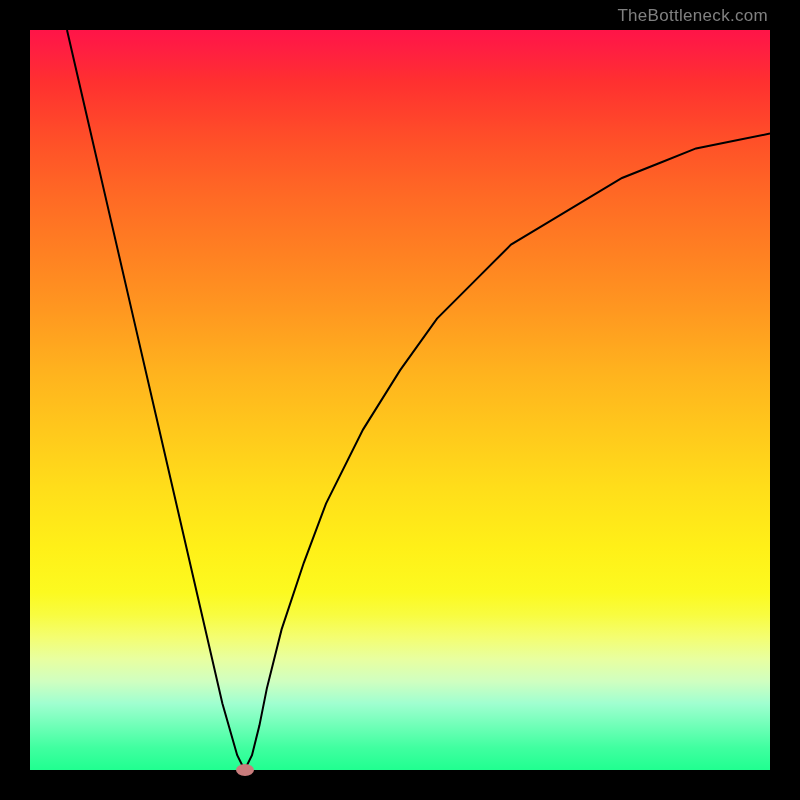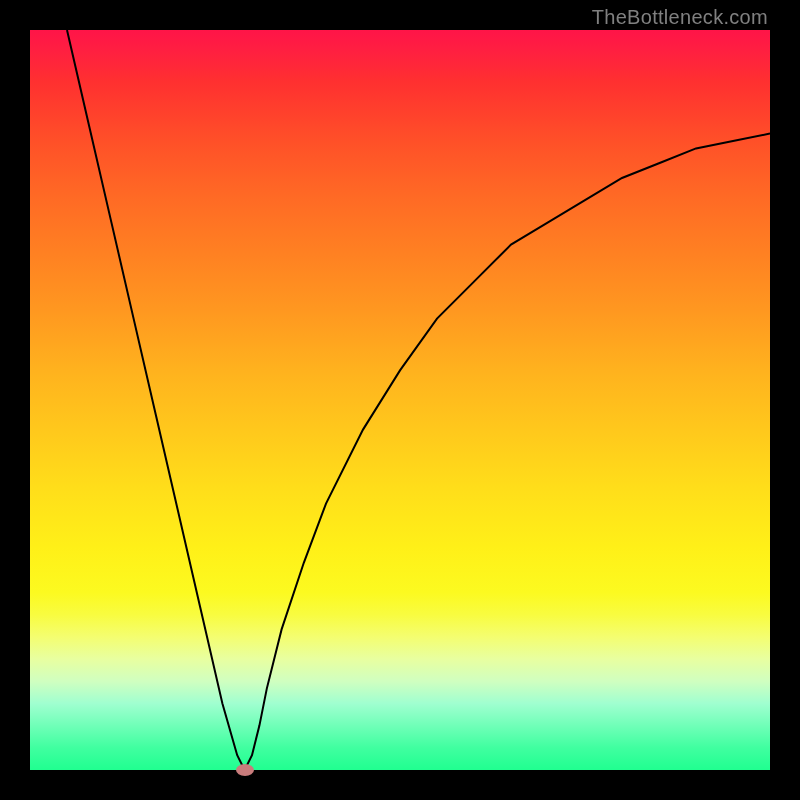--- a/index.html
+++ b/index.html
@@ -42,21 +42,21 @@
         #70ffb8 94%,
         #40ffa0 97%,
         #20ff90 100%
       );
     }
     .attribution {
       position: absolute;
       right: 32px;
       top: 6px;
       color: #808080;
-      font-size: 20px;
+      font-size: 17px;
       font-weight: normal;
       letter-spacing: 0.3px;
     }
     .curve-svg {
       position: absolute;
       left: 30px;
       top: 30px;
       width: 740px;
       height: 740px;
     }

